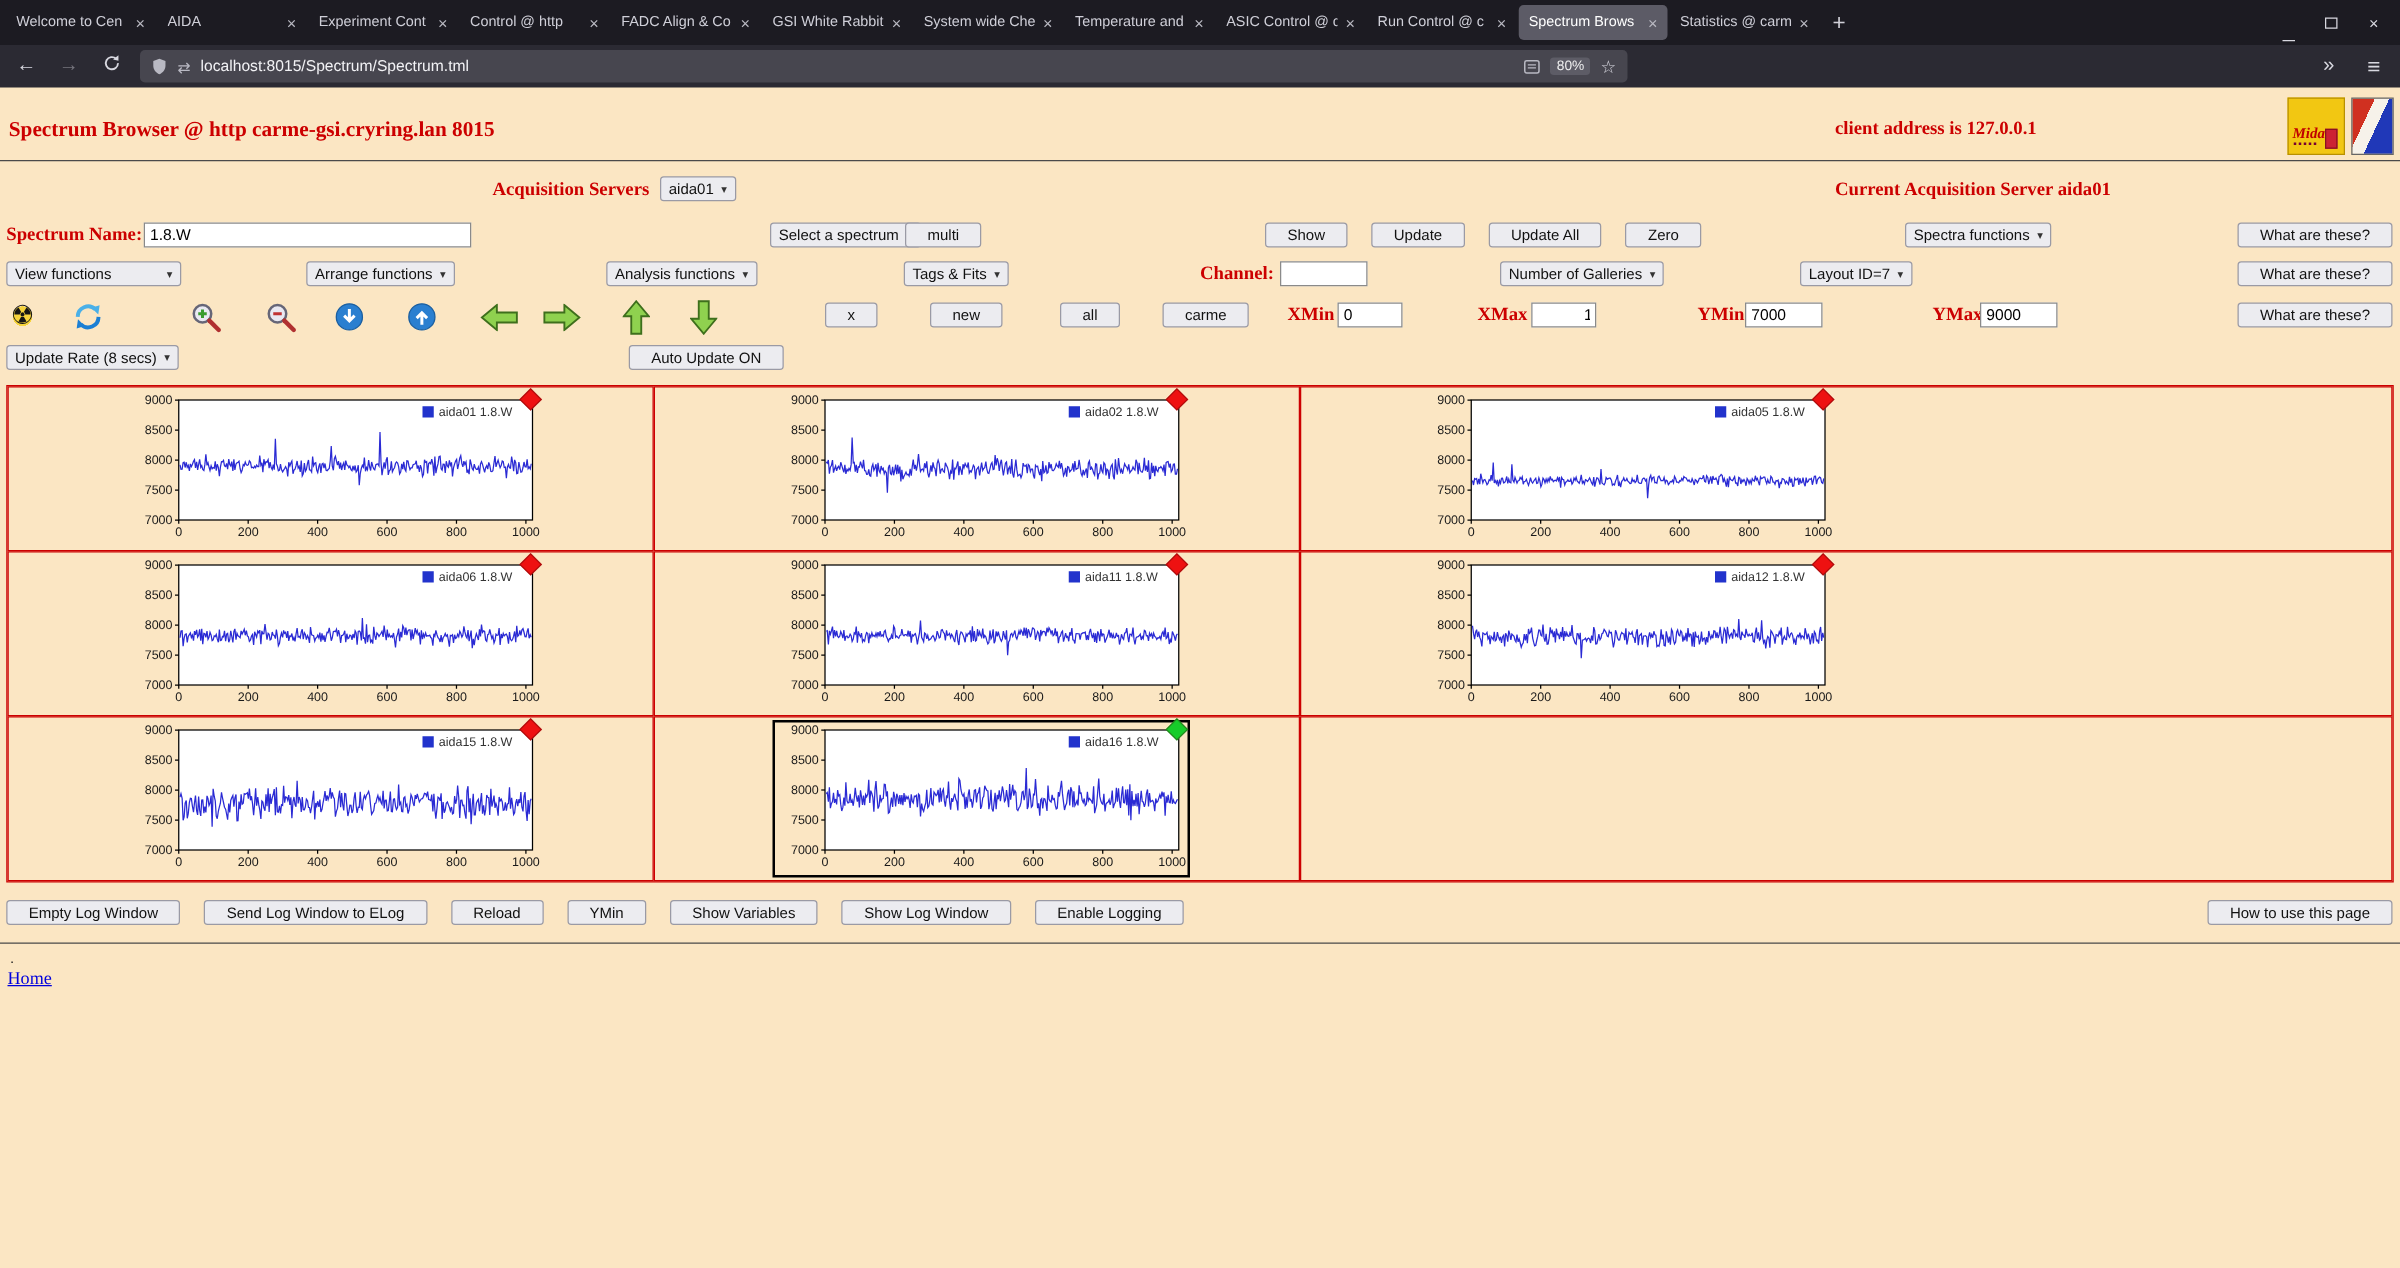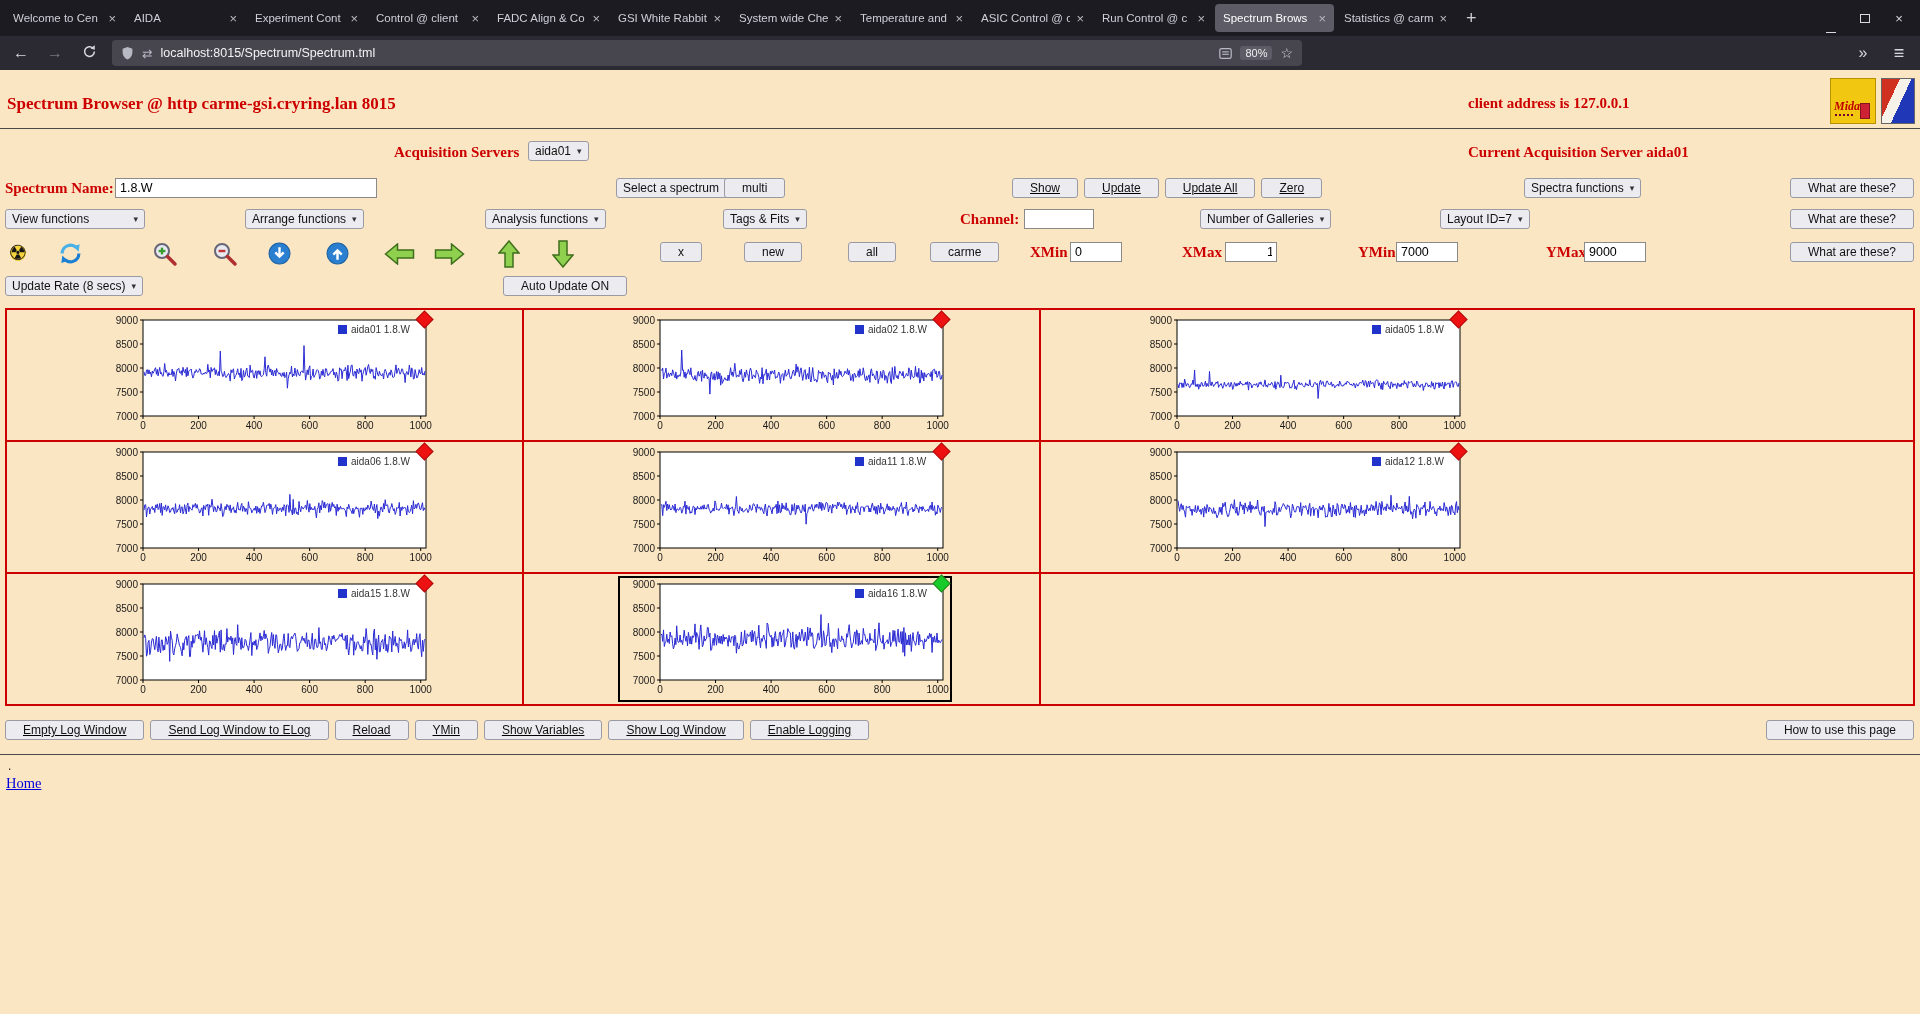--- a/index.html
+++ b/index.html
@@ -47,21 +47,21 @@
 
   .row { position:relative; }
   .row > .abs { position:absolute; }
   .rl { font-family:"Liberation Serif",serif; font-weight:bold; font-size:15px; color:#CC0000; white-space:nowrap; }
   .sel { display:inline-flex; align-items:center; gap:6px; background:#ECECF0; border:1px solid #9a9aa5;
          border-radius:3px; padding:2px 6px; font-size:12px; color:#111; white-space:nowrap; }
   .sel .arr { font-size:9px; color:#333; }
   .btn { background:#ECECF0; border:1px solid #9a9aa5; border-radius:3px; font-size:12px; padding:2px 17px;
          color:#111; font-family:inherit; white-space:nowrap; }
   .tin { background:#fff; border:1px solid #8a8a8a; height:20px; font-size:12.5px; padding:0 4px; font-family:inherit; }
-  .btn-group { display:inline-flex; gap:6px;text-decoration:underline; }
+  .btn-group { display:inline-flex; gap:19px; }
   .icon { display:inline-flex; align-items:center; justify-content:center; }
   .rad { width:24px; height:24px; font-size:21px; line-height:24px; color:#151515; text-align:center;
          background:radial-gradient(circle,#f6d33c 0 46%, transparent 47%); }
 
   .grid { margin:8px 5px 0; border:1px solid #CC0000; display:grid;
           grid-template-columns:27.1% 27.1% 45.8%; grid-auto-rows:132px; }
   .cell { border:1px solid #CC0000; display:flex; align-items:center; padding-left:96px; overflow:visible; }
   .plot-wrap { position:relative; width:330px; height:122px; }
   .plot-wrap.selected { outline:2px solid #000; }
   .diamond { position:absolute; width:13px; height:13px; left:315px; top:-1px; transform:rotate(45deg);
@@ -86,21 +86,21 @@
         </div>
         <div class="tab">
           <span class="t">AIDA</span>
           <span class="x">×</span>
         </div>
         <div class="tab">
           <span class="t">Experiment Cont</span>
           <span class="x">×</span>
         </div>
         <div class="tab">
-          <span class="t">Control @ client</span>
+          <span class="t">Control @ http</span>
           <span class="x">×</span>
         </div>
         <div class="tab">
           <span class="t">FADC Align &amp; Co</span>
           <span class="x">×</span>
         </div>
         <div class="tab">
           <span class="t">GSI White Rabbit</span>
           <span class="x">×</span>
         </div>

